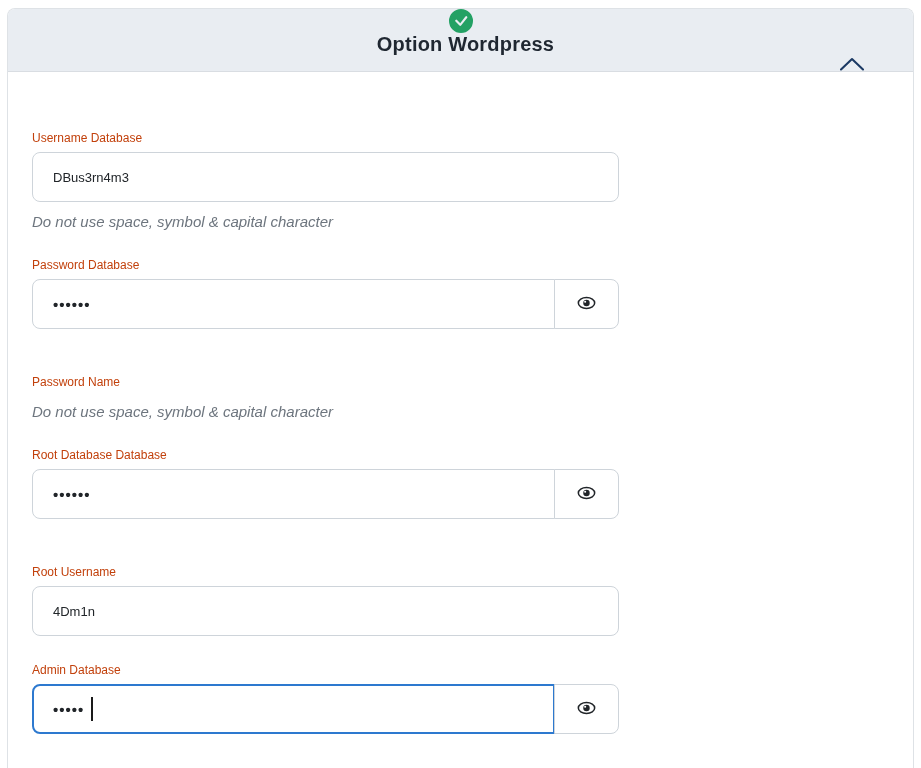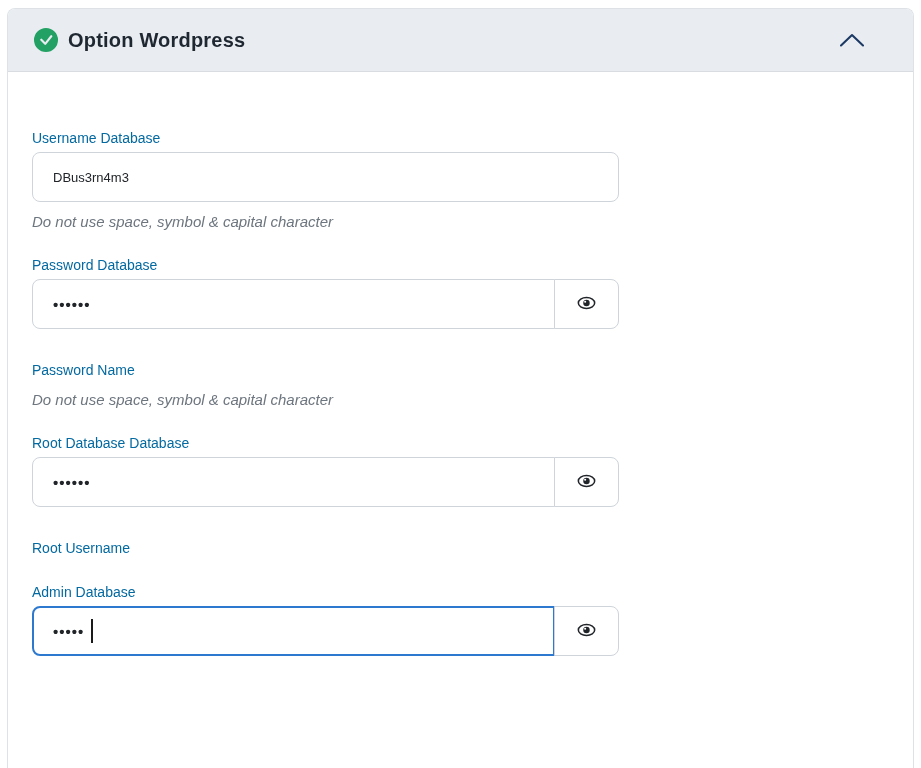--- a/index.html
+++ b/index.html
@@ -20,42 +20,43 @@
     background: #ffffff;
   }
   .accordion-header {
     display: flex;
     align-items: center;
     height: 63px;
     padding: 0 26px;
     background: #e9edf2;
     border-bottom: 1px solid #d9dde2;
     cursor: pointer;
+    flex-direction: column;
   }
   .status-icon { display: flex; align-items: center; flex: 0 0 auto; }
   .accordion-title {
     margin-left: 10px;
     font-size: 20px;
     font-weight: 700;
     color: #1f2731;
     letter-spacing: 0.2px;
   }
   .chevron-wrap { margin-left: auto; display: flex; align-items: center; margin-right: 22px; }
   .accordion-body {
     padding: 56px 24px 0 24px;
     background: #ffffff;
   }
   .field-row { width: 587px; }
   .field-row.with-hint { margin-bottom: 24px; }
-  .field-row.no-hint { margin-bottom: 31px; }
+  .field-row.no-hint { margin-bottom: 43px; }
   .field-label {
     display: block;
-    font-size: 14px;
+    font-size: 12px;
     line-height: 20px;
-    color: #0369a1;
+    color: #c2410c;
     margin-bottom: 4px;
   }
   .text-input {
     width: 100%;
     height: 50px;
     border: 1px solid #ced4da;
     border-radius: 8px;
     padding: 0 20px;
     font-size: 13px;
     color: #212529;
@@ -162,20 +163,21 @@
               <circle cx="10" cy="7" r="3.4" fill="#212529"></circle>
               <circle cx="8.6" cy="5.6" r="1.1" fill="#ffffff"></circle>
             </svg>
           </span>
         </button>
       </div>
     </div>
 
     <div class="field-row with-hint">
       <label class="field-label">Root Username</label>
+      <input class="text-input" type="text" value="4Dm1n" style="">
     </div>
 
     <div class="field-row no-hint">
       <label class="field-label">Admin Database</label>
       <div class="input-group">
         <input class="text-input pw-dots focused" type="text" value="•••••" style="">
         <span class="caret"></span>
         <button class="eye-button">
           <span>
             <svg width="19" height="14" viewBox="0 0 20 14" aria-hidden="true">

